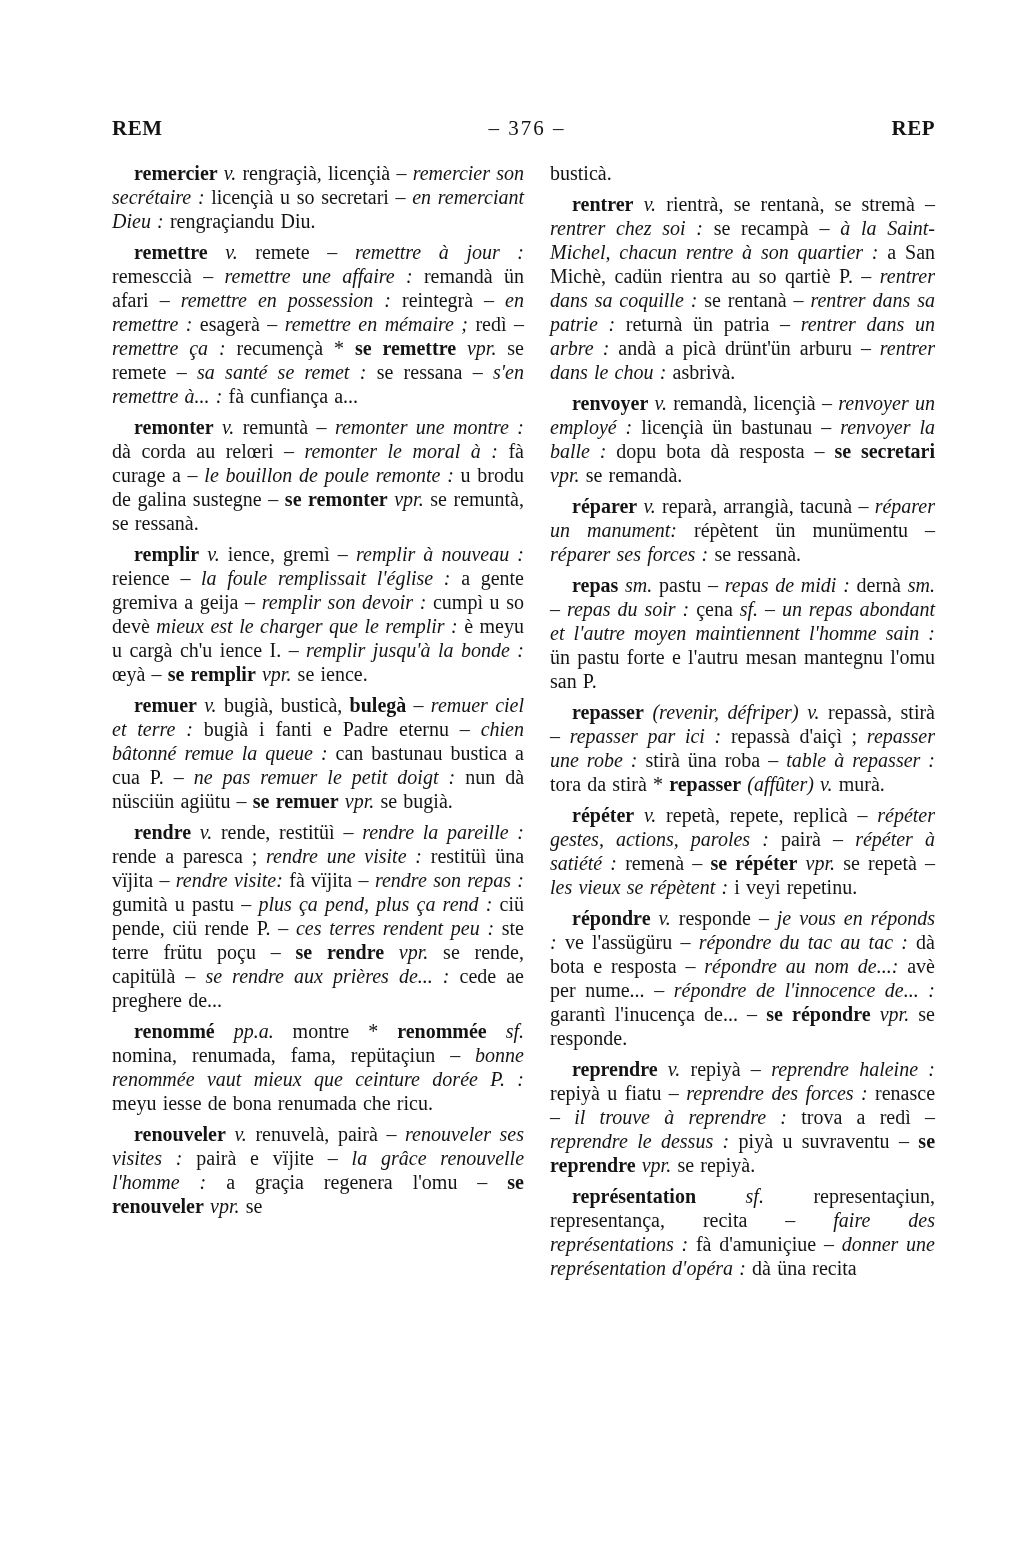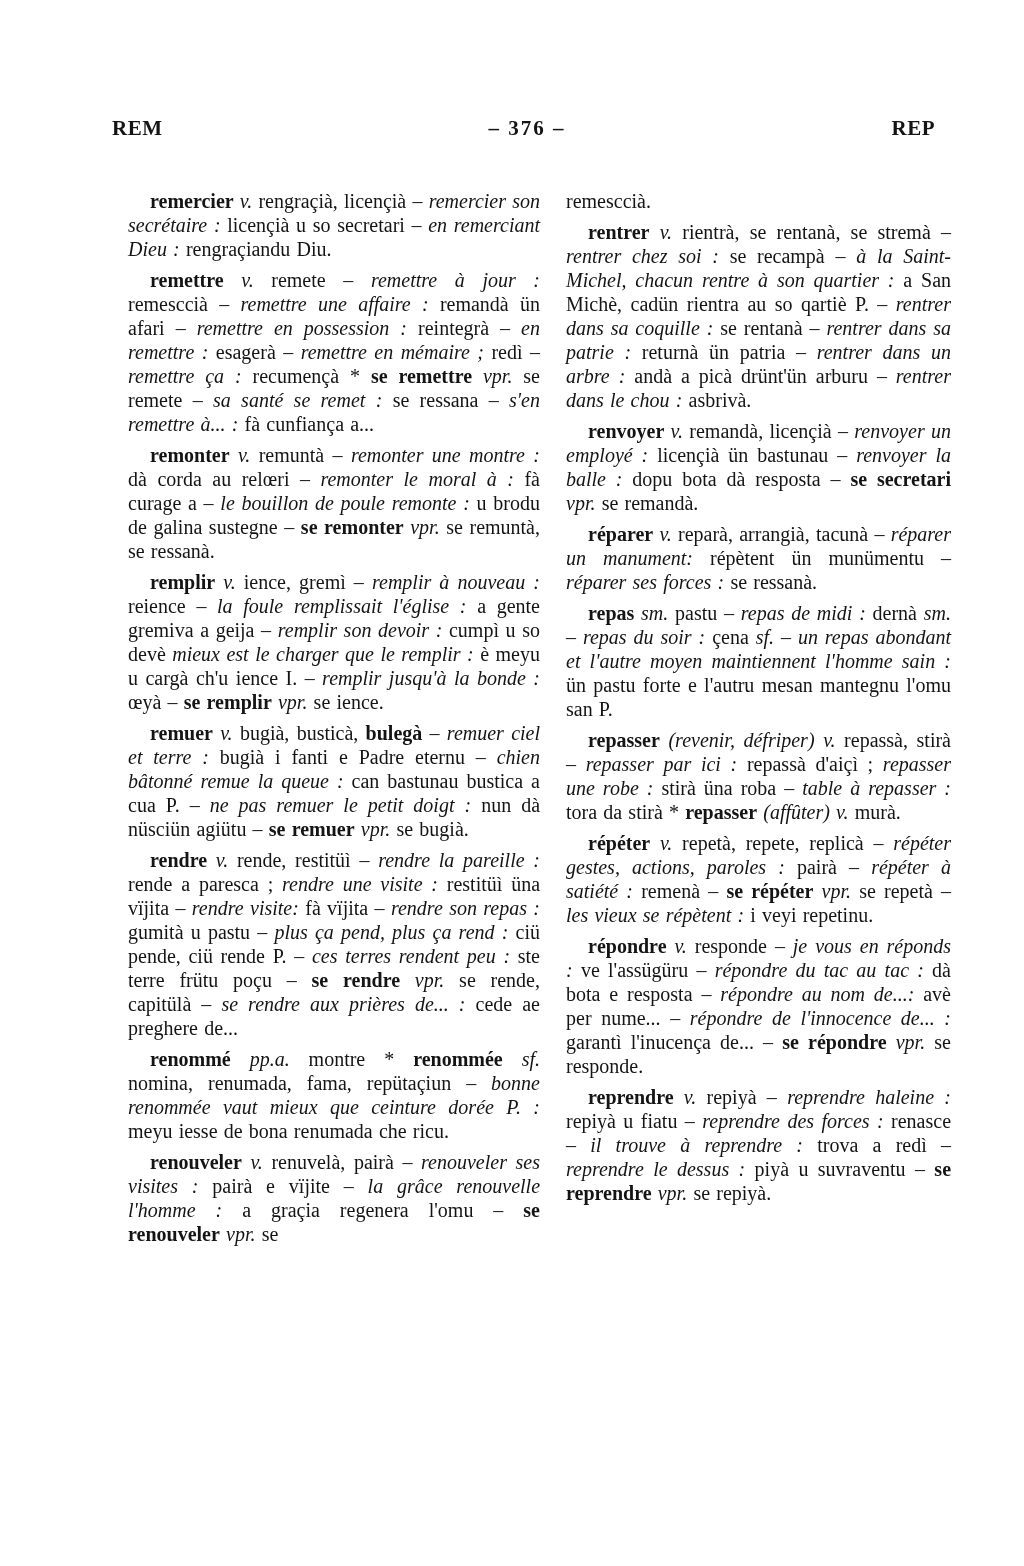--- a/index.html
+++ b/index.html
@@ -16,32 +16,31 @@
     font-family:"Liberation Serif", serif;
     color:var(--ink,#141414);
   }
   .running-head{
     display:flex;
     justify-content:space-between;
     align-items:baseline;
     font-size:21px;
     font-weight:700;
     letter-spacing:0.5px;
-    margin-bottom:48px;
+    margin-bottom:20px;
   }
   .running-head .pageno{
-    font-weight:700;
+    font-weight:400;
     letter-spacing:2px;
     text-align:right;
   }
   .columns{
     display:grid;
     grid-template-columns:412px 385px;
     column-gap:26px;
-    margin-left:16px;
   }
   .entry{
     margin:0 0 7px 0;
     font-size:20px;
     line-height:24px;
     text-align:justify;
     text-indent:22px;
     word-spacing:0.06em;
   }
   .entry.cont{text-indent:0}
@@ -62,24 +61,25 @@
         <p class="entry"><span class="seg-b">remercier</span><span class="seg-i"> v.</span><span> rengraçià, licençià – </span><span class="seg-i">remercier son secrétaire :</span><span> licençià u so secretari – </span><span class="seg-i">en remerciant Dieu :</span><span> rengraçiandu Diu.</span></p>
         <p class="entry"><span class="seg-b">remettre</span><span class="seg-i"> v.</span><span> remete – </span><span class="seg-i">remettre à jour :</span><span> remesccià – </span><span class="seg-i">remettre une affaire :</span><span> remandà ün afari – </span><span class="seg-i">remettre en possession :</span><span> reintegrà – </span><span class="seg-i">en remettre :</span><span> esagerà – </span><span class="seg-i">remettre en mémaire ;</span><span> redì – </span><span class="seg-i">remettre ça :</span><span> recumençà * </span><span class="seg-b">se remettre</span><span class="seg-i"> vpr.</span><span> se remete – </span><span class="seg-i">sa santé se remet :</span><span> se ressana – </span><span class="seg-i">s'en remettre à... :</span><span> fà cunfiança a...</span></p>
         <p class="entry"><span class="seg-b">remonter</span><span class="seg-i"> v.</span><span> remuntà – </span><span class="seg-i">remonter une montre :</span><span> dà corda au relœri – </span><span class="seg-i">remonter le moral à :</span><span> fà curage a – </span><span class="seg-i">le bouillon de poule remonte :</span><span> u brodu de galina sustegne – </span><span class="seg-b">se remonter</span><span class="seg-i"> vpr.</span><span> se remuntà, se ressanà.</span></p>
         <p class="entry"><span class="seg-b">remplir</span><span class="seg-i"> v.</span><span> ience, gremì – </span><span class="seg-i">remplir à nouveau :</span><span> reience – </span><span class="seg-i">la foule remplissait l'église :</span><span> a gente gremiva a geija – </span><span class="seg-i">remplir son devoir :</span><span> cumpì u so devè </span><span class="seg-i">mieux est le charger que le remplir :</span><span> è meyu u cargà ch'u ience I. – </span><span class="seg-i">remplir jusqu'à la bonde :</span><span> œyà – </span><span class="seg-b">se remplir</span><span class="seg-i"> vpr.</span><span> se ience.</span></p>
         <p class="entry"><span class="seg-b">remuer</span><span class="seg-i"> v.</span><span> bugià, busticà, </span><span class="seg-b">bulegà</span><span> – </span><span class="seg-i">remuer ciel et terre :</span><span> bugià i fanti e Padre eternu – </span><span class="seg-i">chien bâtonné remue la queue :</span><span> can bastunau bustica a cua P. – </span><span class="seg-i">ne pas remuer le petit doigt :</span><span> nun dà nüsciün agiütu – </span><span class="seg-b">se remuer</span><span class="seg-i"> vpr.</span><span> se bugià.</span></p>
         <p class="entry"><span class="seg-b">rendre</span><span class="seg-i"> v.</span><span> rende, restitüì – </span><span class="seg-i">rendre la pareille :</span><span> rende a paresca ; </span><span class="seg-i">rendre une visite :</span><span> restitüì üna vïjita – </span><span class="seg-i">rendre visite:</span><span> fà vïjita – </span><span class="seg-i">rendre son repas :</span><span> gumità u pastu – </span><span class="seg-i">plus ça pend, plus ça rend :</span><span> ciü pende, ciü rende P. – </span><span class="seg-i">ces terres rendent peu :</span><span> ste terre frütu poçu – </span><span class="seg-b">se rendre</span><span class="seg-i"> vpr.</span><span> se rende, capitülà – </span><span class="seg-i">se rendre aux prières de... :</span><span> cede ae preghere de...</span></p>
         <p class="entry"><span class="seg-b">renommé</span><span class="seg-i"> pp.a.</span><span> montre * </span><span class="seg-b">renommée</span><span class="seg-i"> sf.</span><span> nomina, renumada, fama, repütaçiun – </span><span class="seg-i">bonne renommée vaut mieux que ceinture dorée P. :</span><span> meyu iesse de bona renumada che ricu.</span></p>
         <p class="entry"><span class="seg-b">renouveler</span><span class="seg-i"> v.</span><span> renuvelà, pairà – </span><span class="seg-i">renouveler ses visites :</span><span> pairà e vïjite – </span><span class="seg-i">la grâce renouvelle l'homme :</span><span> a graçia regenera l'omu – </span><span class="seg-b">se renouveler</span><span class="seg-i"> vpr.</span><span> se</span></p>
       </div>
     <div class="col">
-        <p class="entry cont"><span>remesccià.</span></p>
+        <p class="entry cont"><span>busticà.</span></p>
         <p class="entry"><span class="seg-b">rentrer</span><span class="seg-i"> v.</span><span> rientrà, se rentanà, se stremà – </span><span class="seg-i">rentrer chez soi :</span><span> se recampà – </span><span class="seg-i">à la Saint-Michel, chacun rentre à son quartier :</span><span> a San Michè, cadün rientra au so qartiè P. – </span><span class="seg-i">rentrer dans sa coquille :</span><span> se rentanà – </span><span class="seg-i">rentrer dans sa patrie :</span><span> returnà ün patria – </span><span class="seg-i">rentrer dans un arbre :</span><span> andà a picà drünt'ün arburu – </span><span class="seg-i">rentrer dans le chou :</span><span> asbrivà.</span></p>
         <p class="entry"><span class="seg-b">renvoyer</span><span class="seg-i"> v.</span><span> remandà, licençià – </span><span class="seg-i">renvoyer un employé :</span><span> licençià ün bastunau – </span><span class="seg-i">renvoyer la balle :</span><span> dopu bota dà resposta – </span><span class="seg-b">se secretari</span><span class="seg-i"> vpr.</span><span> se remandà.</span></p>
         <p class="entry"><span class="seg-b">réparer</span><span class="seg-i"> v.</span><span> reparà, arrangià, tacunà – </span><span class="seg-i">réparer un manument:</span><span> répètent ün munümentu – </span><span class="seg-i">réparer ses forces :</span><span> se ressanà.</span></p>
         <p class="entry"><span class="seg-b">repas</span><span class="seg-i"> sm.</span><span> pastu – </span><span class="seg-i">repas de midi :</span><span> dernà </span><span class="seg-i">sm.</span><span> – </span><span class="seg-i">repas du soir :</span><span> çena </span><span class="seg-i">sf.</span><span> – </span><span class="seg-i">un repas abondant et l'autre moyen maintiennent l'homme sain :</span><span> ün pastu forte e l'autru mesan mantegnu l'omu san P.</span></p>
         <p class="entry"><span class="seg-b">repasser</span><span class="seg-i"> (revenir, défriper) v.</span><span> repassà, stirà – </span><span class="seg-i">repasser par ici :</span><span> repassà d'aiçì ; </span><span class="seg-i">repasser une robe :</span><span> stirà üna roba – </span><span class="seg-i">table à repasser :</span><span> tora da stirà * </span><span class="seg-b">repasser</span><span class="seg-i"> (affûter) v.</span><span> murà.</span></p>
         <p class="entry"><span class="seg-b">répéter</span><span class="seg-i"> v.</span><span> repetà, repete, replicà – </span><span class="seg-i">répéter gestes, actions, paroles :</span><span> pairà – </span><span class="seg-i">répéter à satiété :</span><span> remenà – </span><span class="seg-b">se répéter</span><span class="seg-i"> vpr.</span><span> se repetà – </span><span class="seg-i">les vieux se répètent :</span><span> i veyi repetinu.</span></p>
         <p class="entry"><span class="seg-b">répondre</span><span class="seg-i"> v.</span><span> responde – </span><span class="seg-i">je vous en réponds :</span><span> ve l'assügüru – </span><span class="seg-i">répondre du tac au tac :</span><span> dà bota e resposta – </span><span class="seg-i">répondre au nom de...:</span><span> avè per nume... – </span><span class="seg-i">répondre de l'innocence de... :</span><span> garantì l'inucença de... – </span><span class="seg-b">se répondre</span><span class="seg-i"> vpr.</span><span> se responde.</span></p>
         <p class="entry"><span class="seg-b">reprendre</span><span class="seg-i"> v.</span><span> repiyà – </span><span class="seg-i">reprendre haleine :</span><span> repiyà u fiatu – </span><span class="seg-i">reprendre des forces :</span><span> renasce – </span><span class="seg-i">il trouve à reprendre :</span><span> trova a redì – </span><span class="seg-i">reprendre le dessus :</span><span> piyà u suvraventu – </span><span class="seg-b">se reprendre</span><span class="seg-i"> vpr.</span><span> se repiyà.</span></p>
+        <p class="entry"><span class="seg-b">représentation</span><span class="seg-i"> sf.</span><span> representaçiun, representança, recita – </span><span class="seg-i">faire des représentations :</span><span> fà d'amuniçiue – </span><span class="seg-i">donner une représentation d'opéra :</span><span> dà üna recita</span></p>
       </div>
   </div>
 </div>
 
 </body></html>

